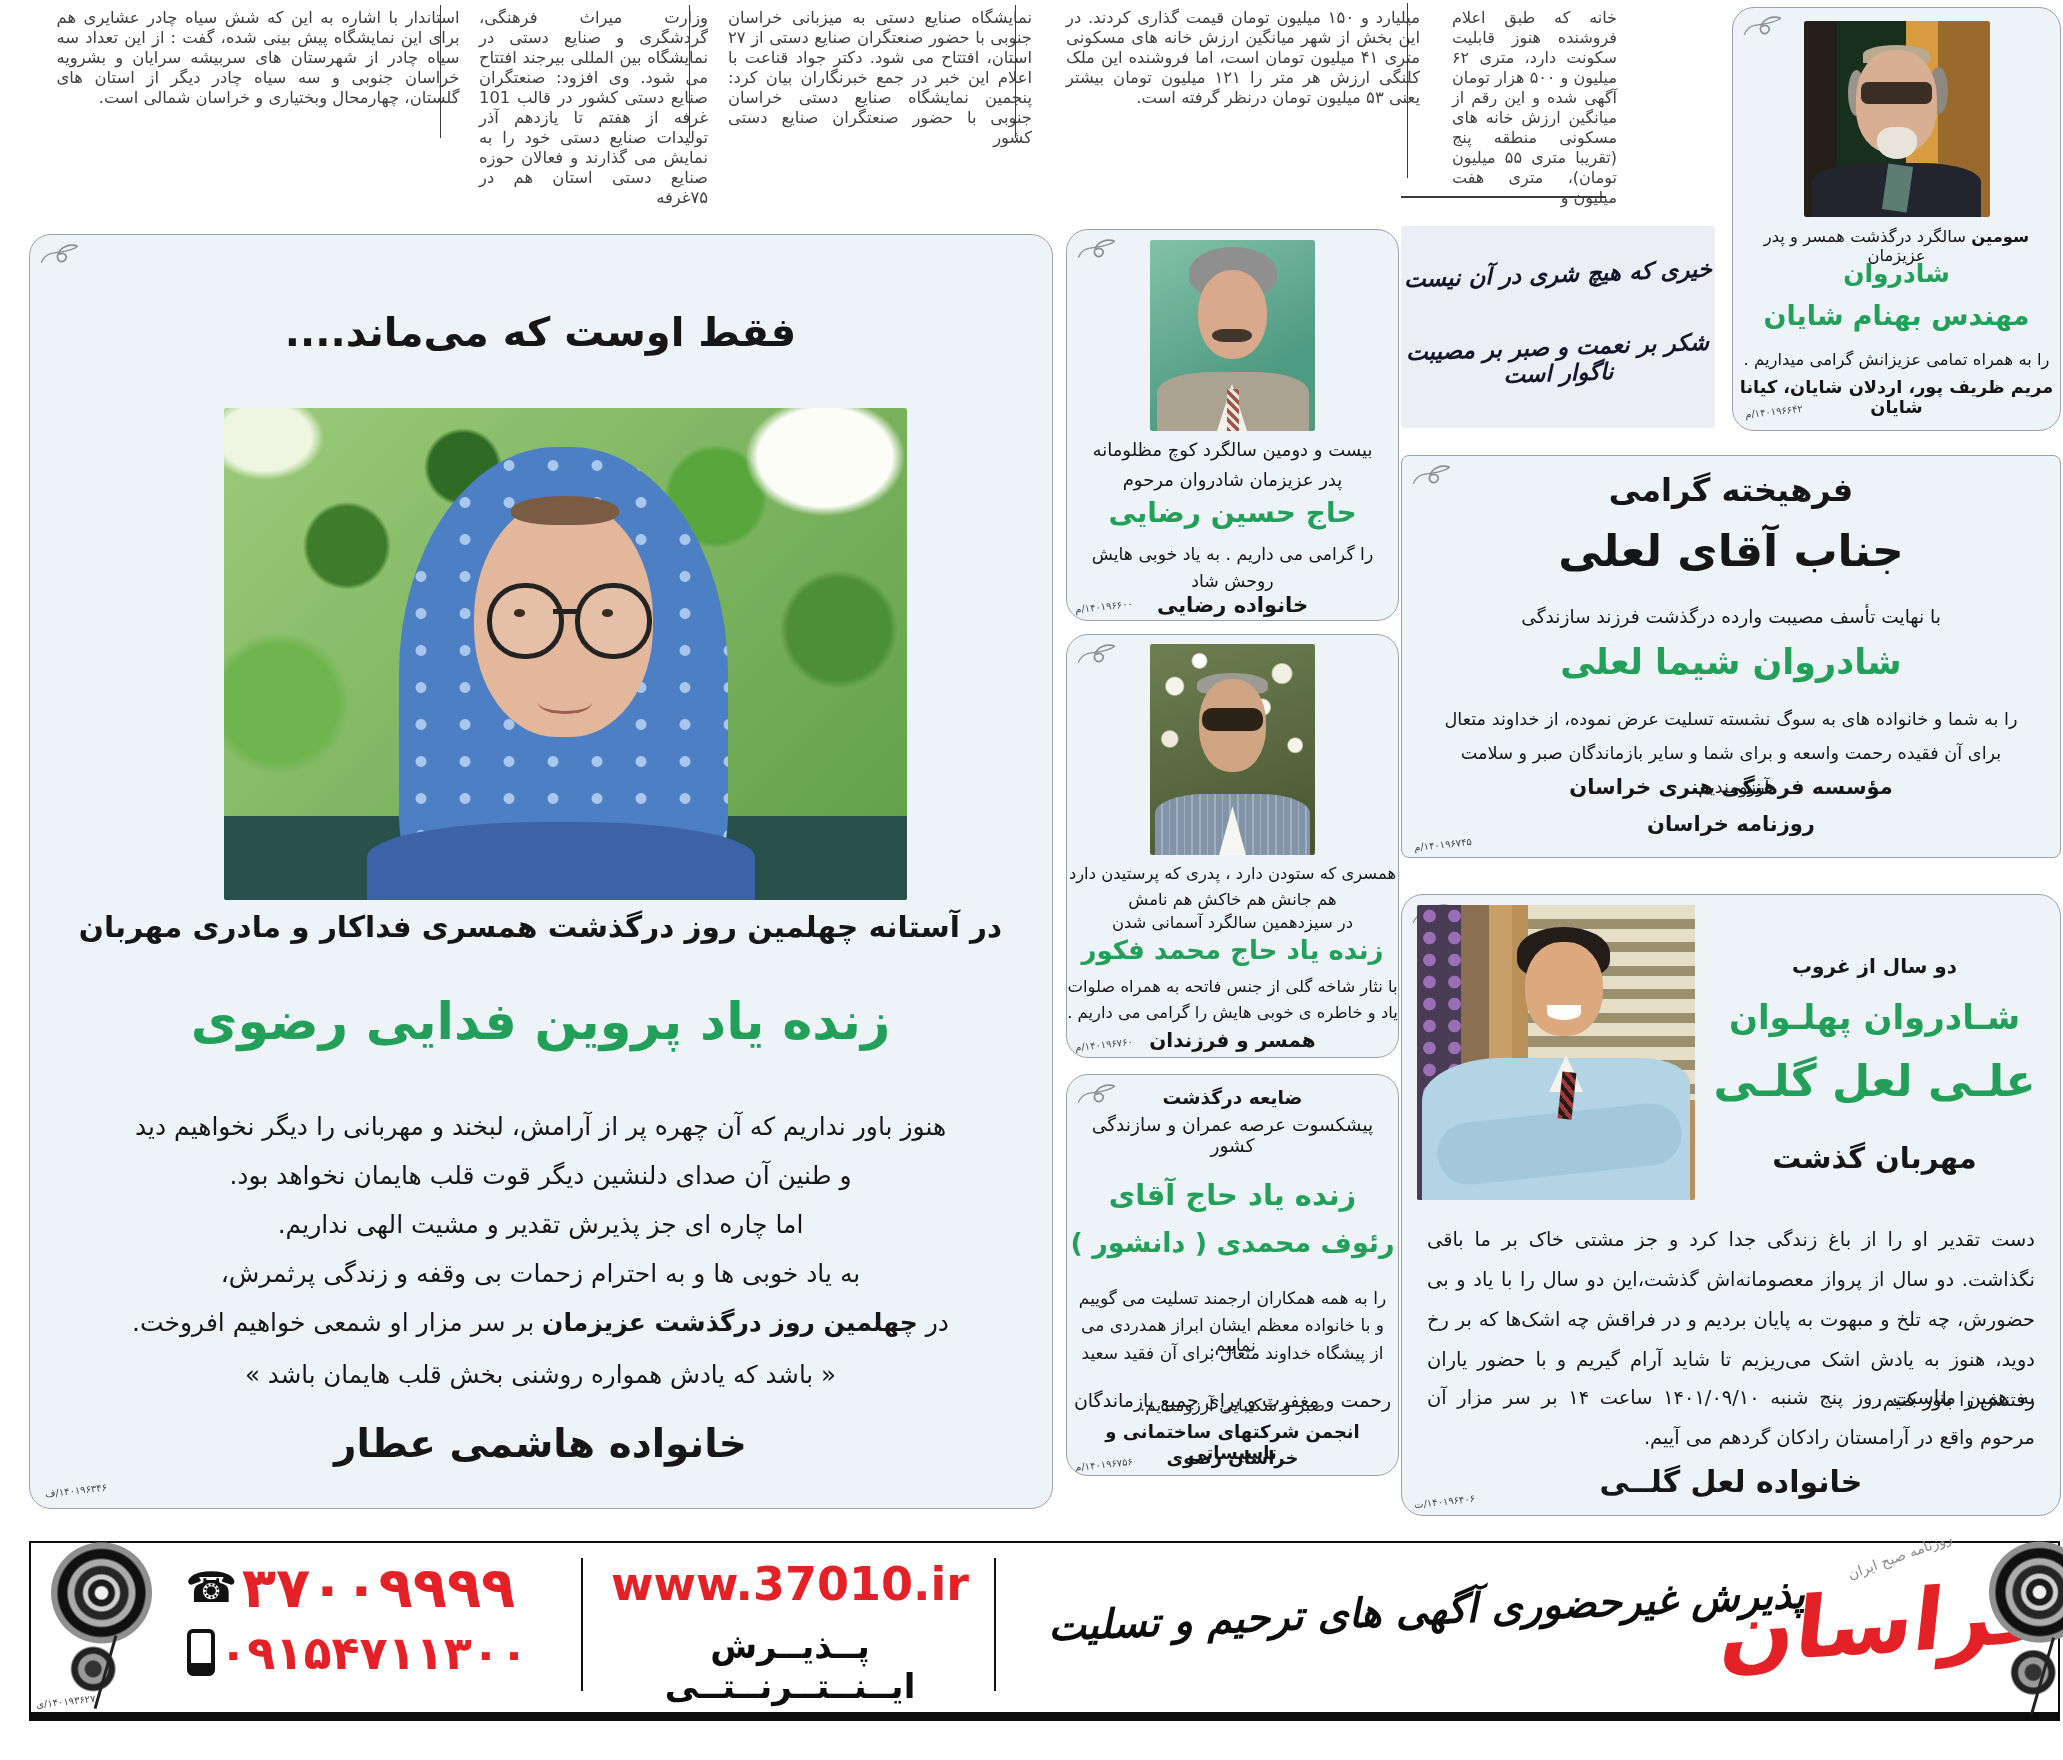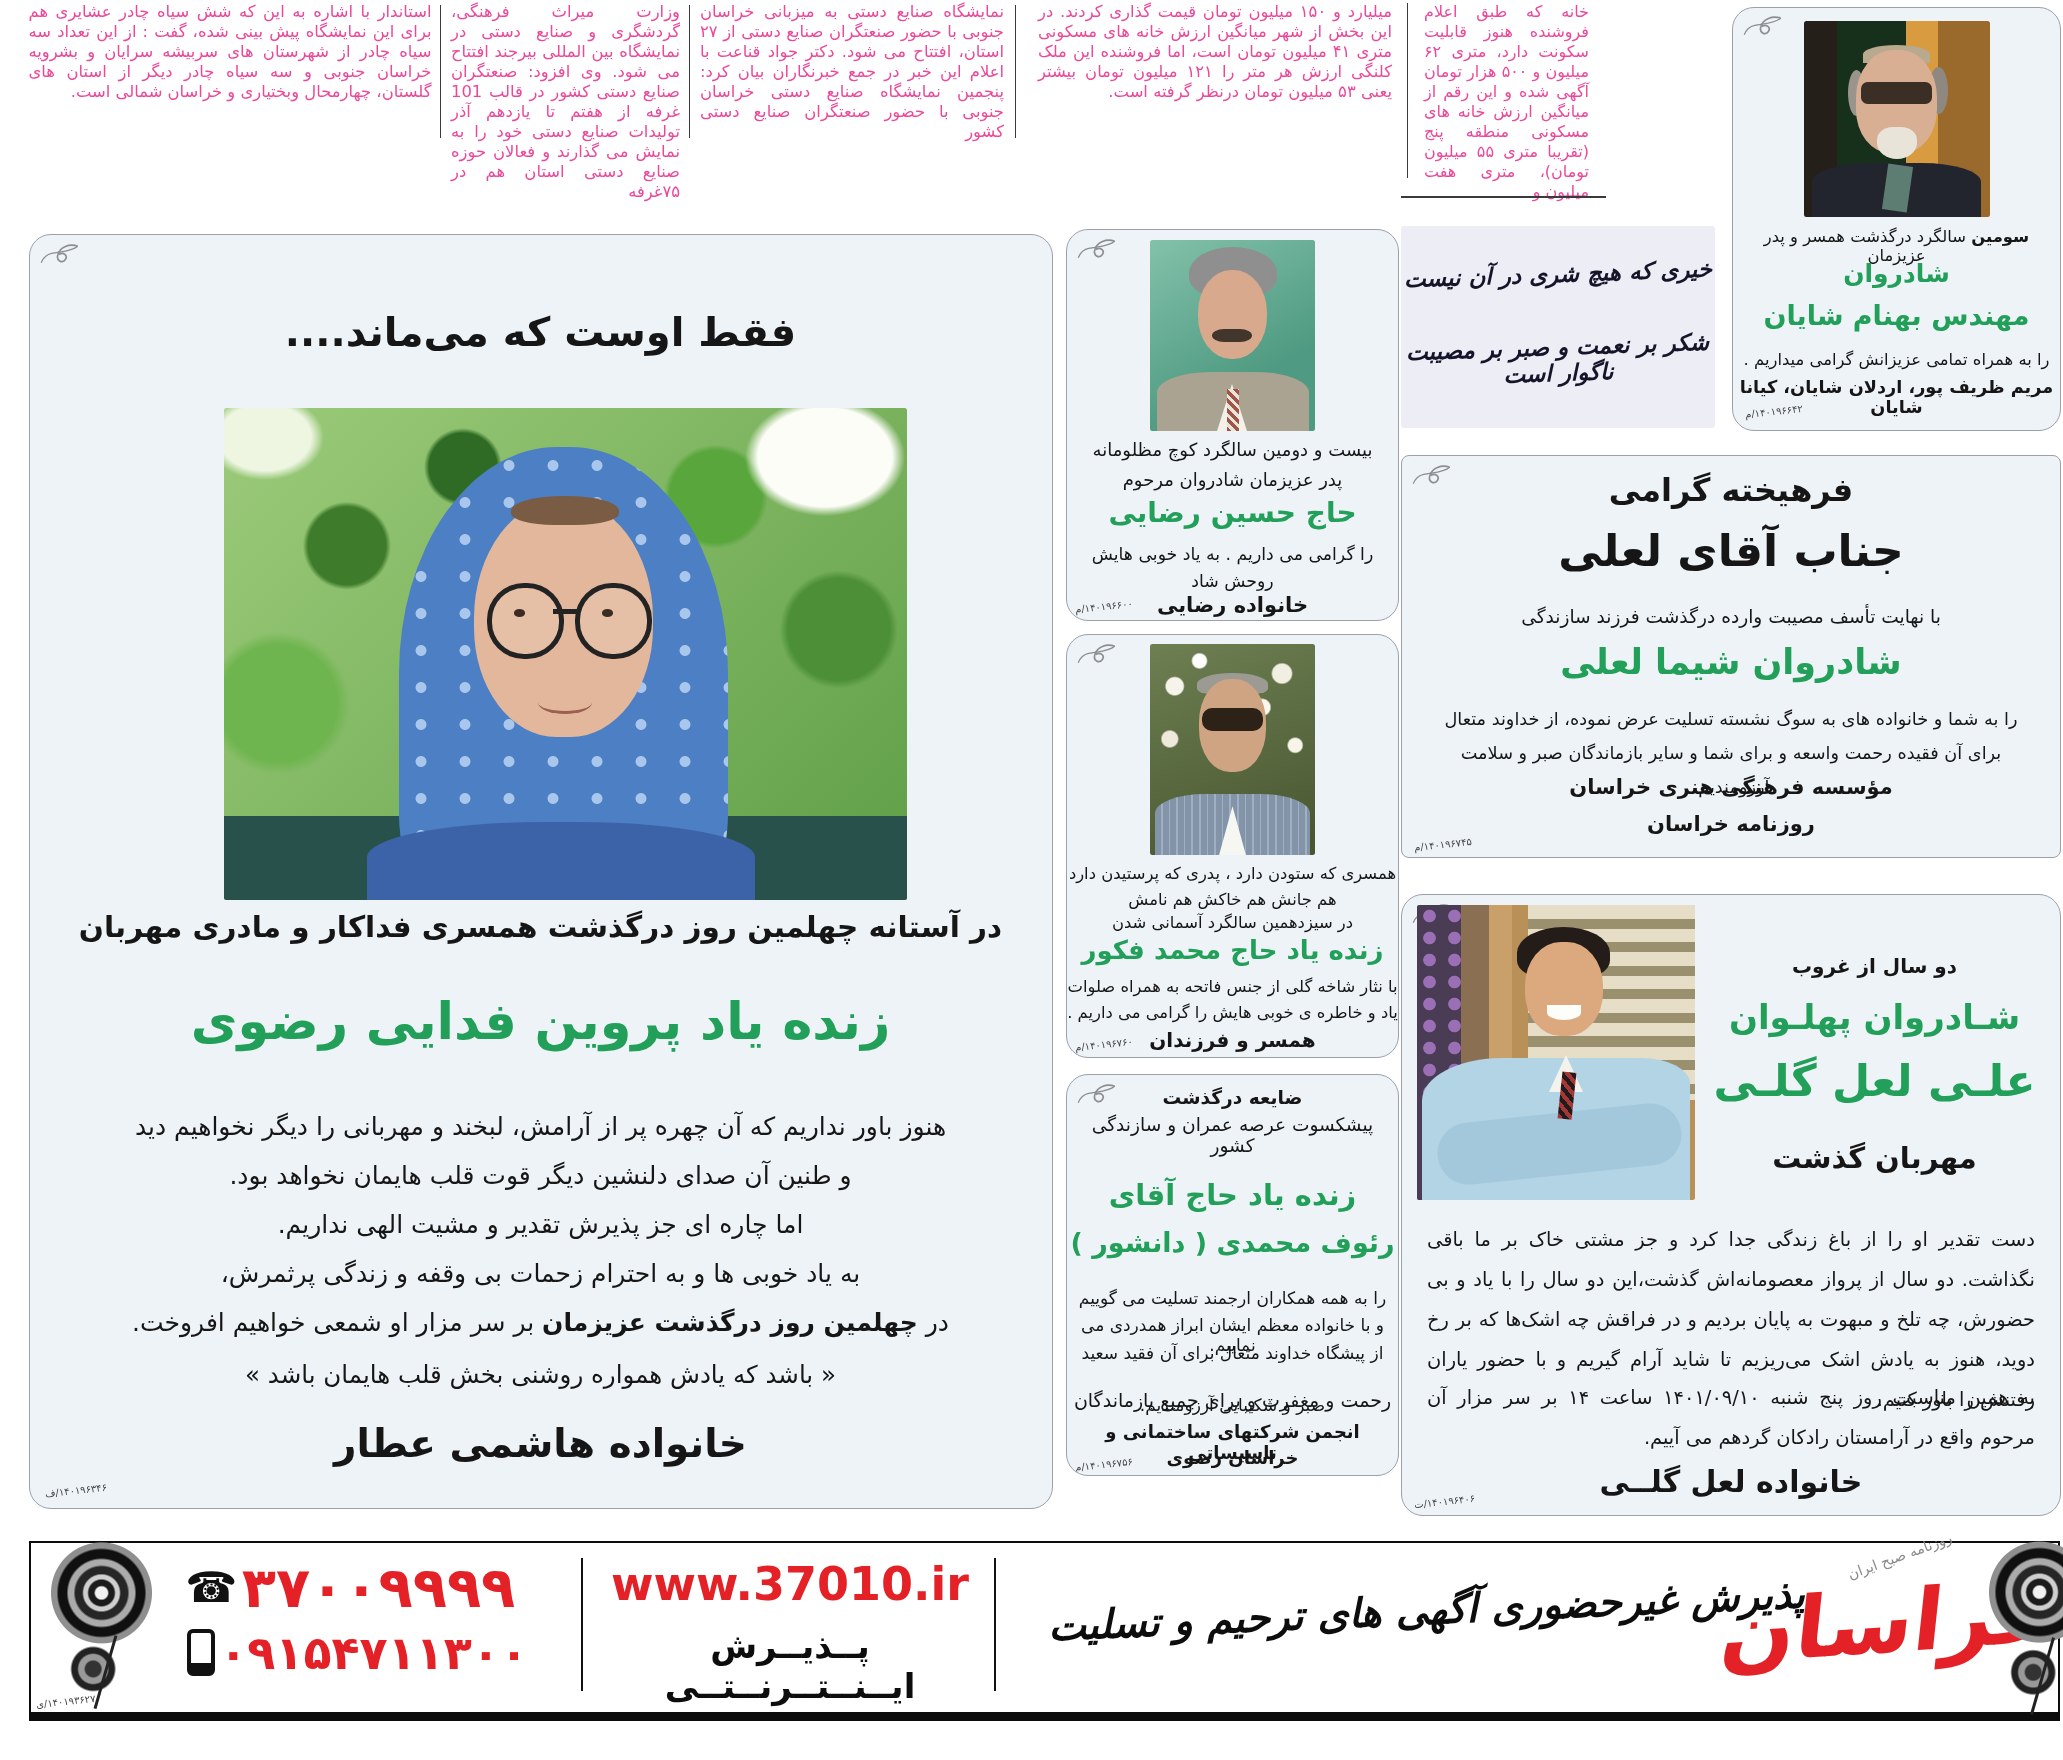--- a/index.html
+++ b/index.html
@@ -1,20 +1,20 @@
 <!DOCTYPE html>
 <html lang="fa" dir="rtl" style="font-size:13.5px"><head>
 <meta charset="utf-8">
 <style>
   html,body{margin:0;padding:0;background:#fff;}
   #page{position:relative;width:2064px;height:1761px;background:#ffffff;overflow:hidden;
         font-family:"DejaVu Sans",sans-serif;direction:rtl;color:#161616;}
 
   
-  .ncol{position:absolute;top:2px;font-size:16.4px;line-height:20px;text-align:justify;color:#ec4899;}
+  .ncol{position:absolute;top:8px;font-size:16.4px;line-height:20px;text-align:justify;color:#404040;margin-left:28px;}
   .ncol5{font-size:16px;line-height:20px;}
   .vrule{position:absolute;width:1.3px;background:#3a3a3a;}
   .hrule{position:absolute;height:1.7px;background:#3a3a3a;}
 
   
   .obit{position:absolute;background:#eef3f8;border:1.3px solid #9aa1ab;border-radius:22px;overflow:hidden;}
   .callig-box{position:absolute;background:#ecedf5;border-radius:3.4px;overflow:hidden;}
   .flourish{position:absolute;top:6.7px;left:8.4px;width:44px;height:25px;opacity:.75;}
   .ctr{position:absolute;left:0;right:0;text-align:center;}
   .green{color:#22a05a;}

